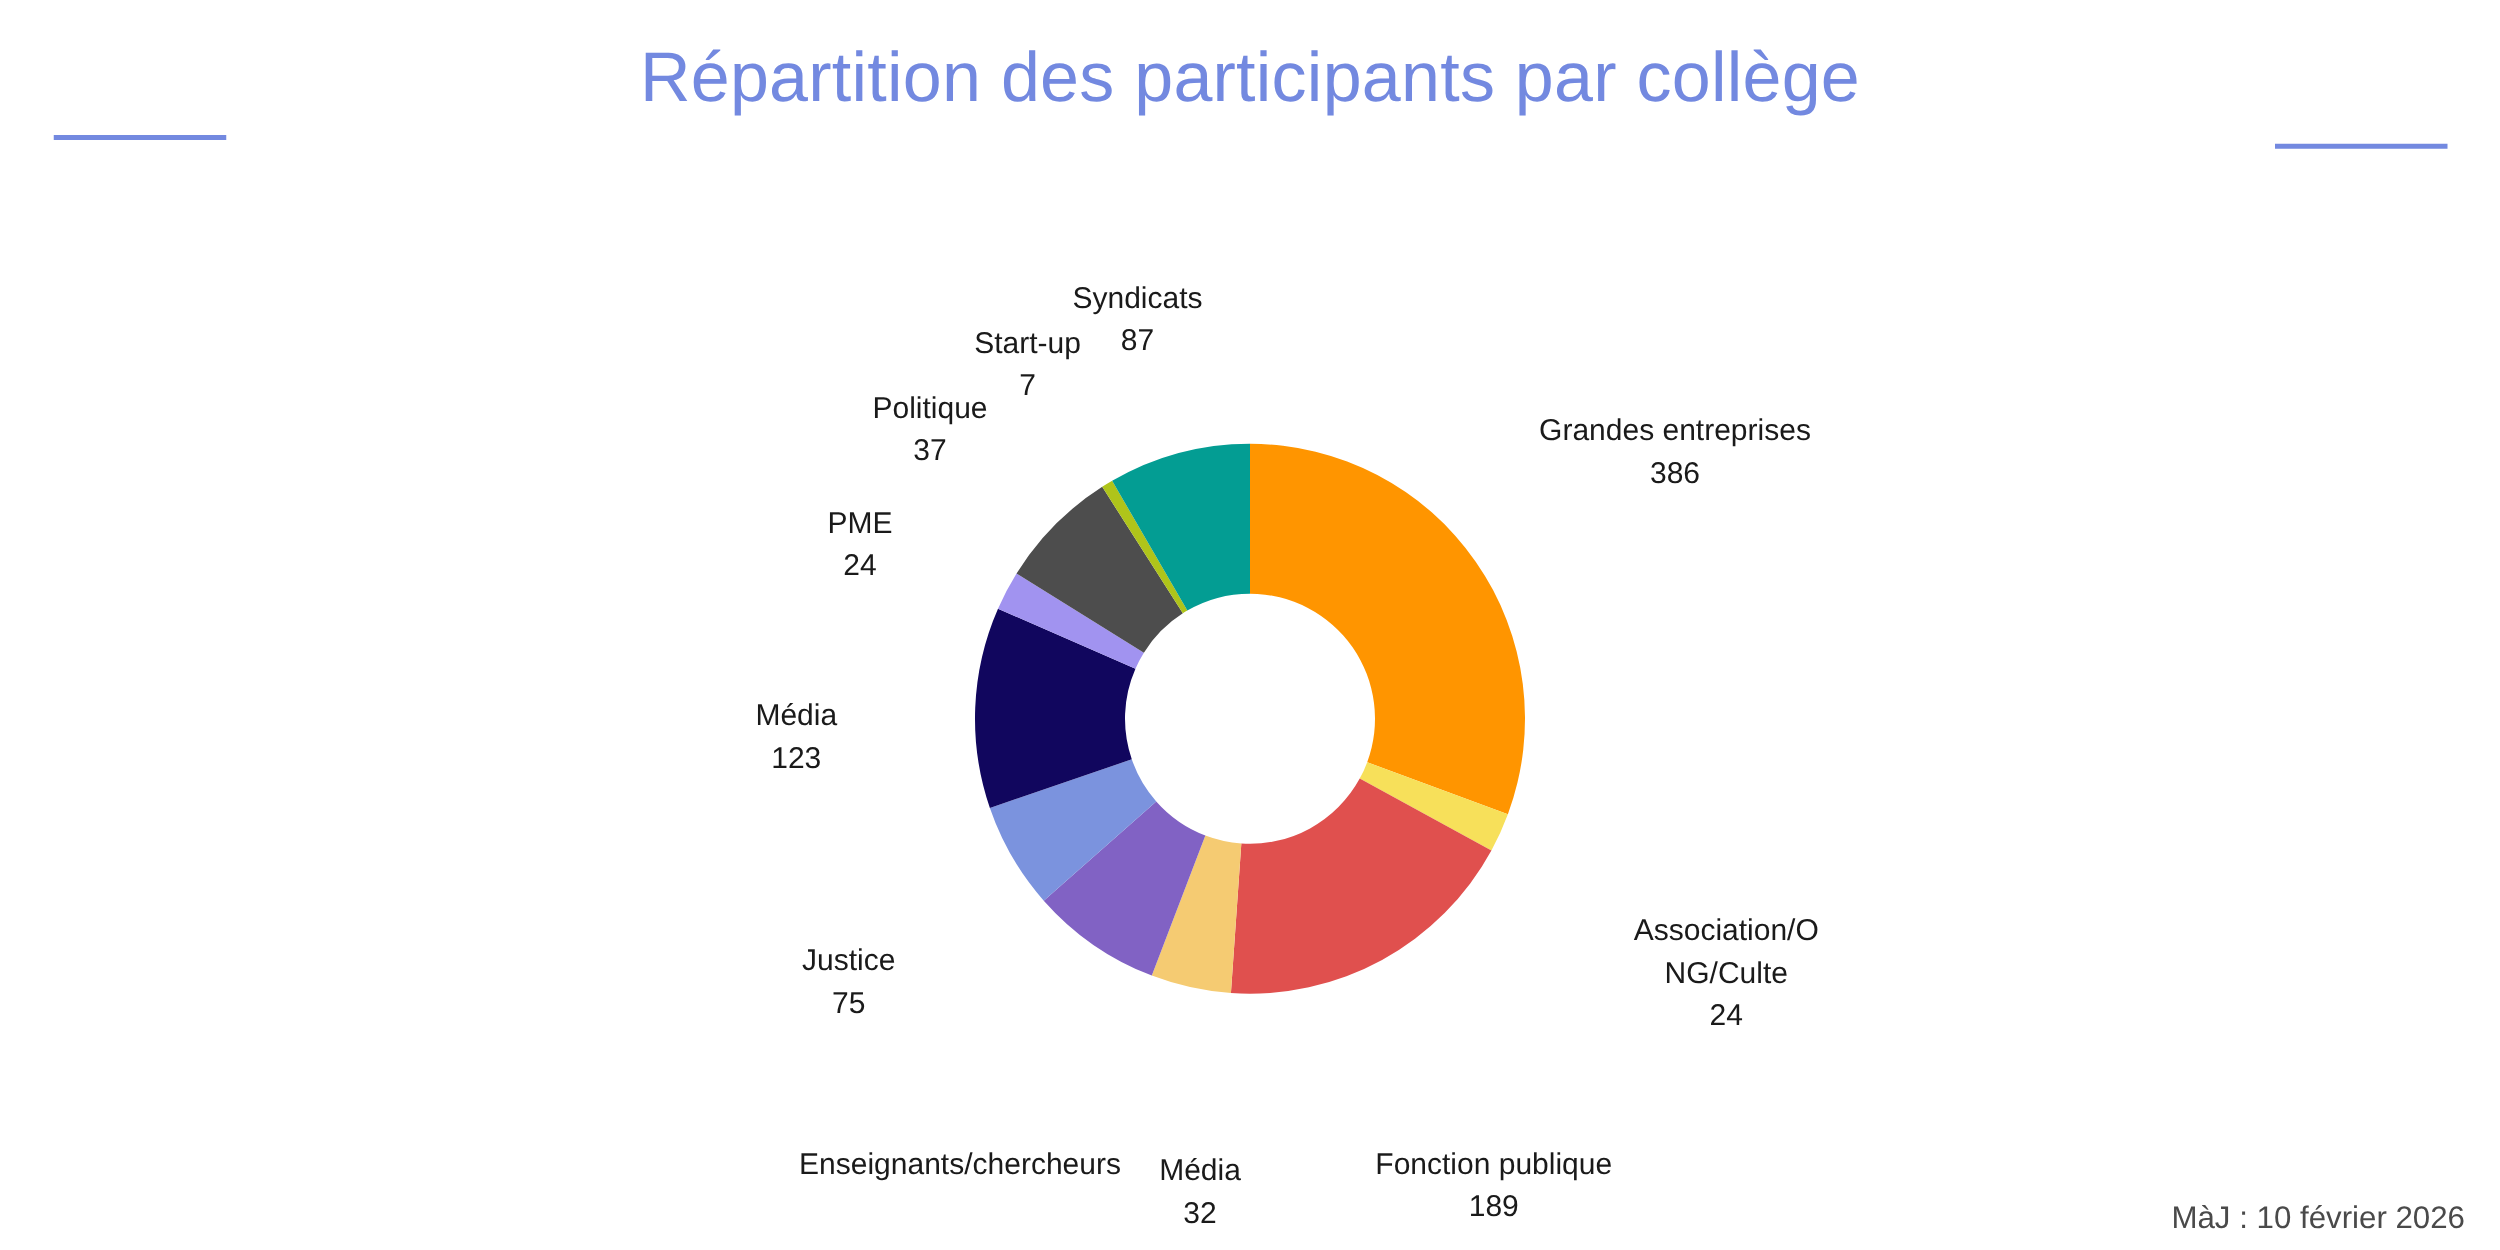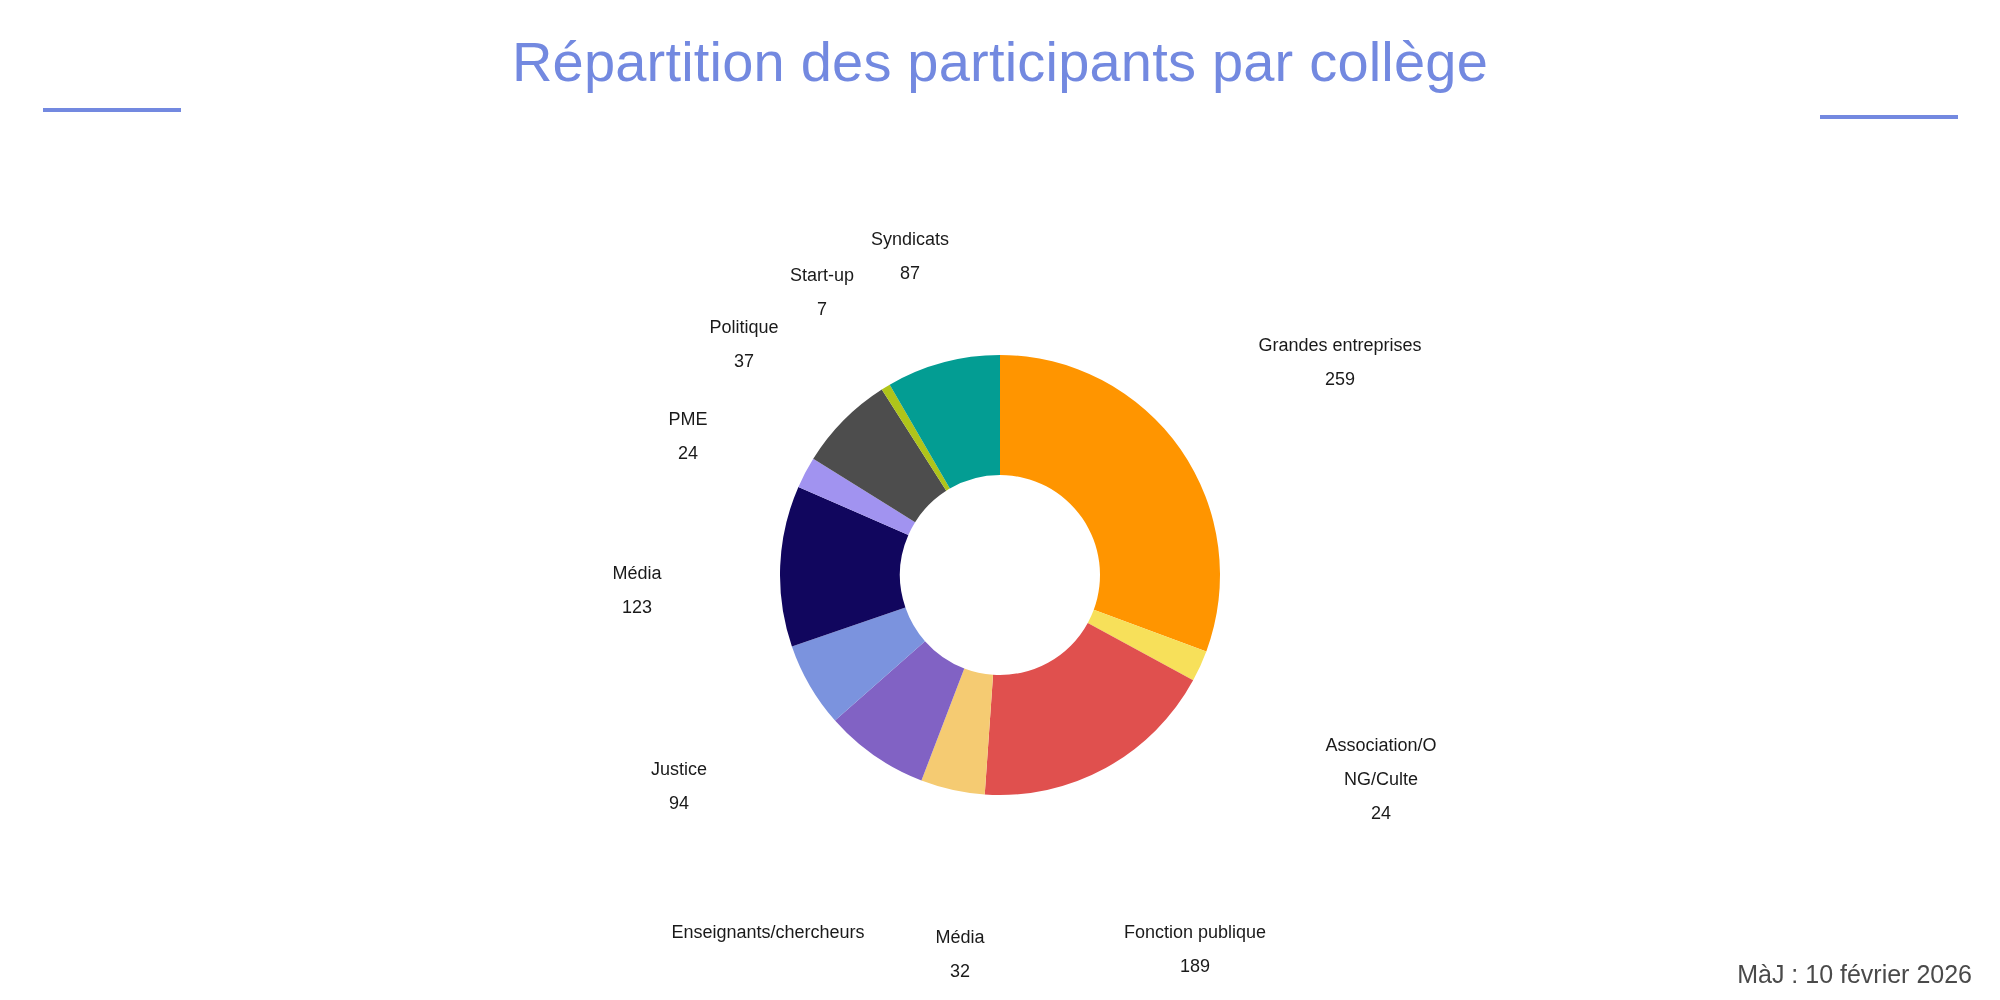--- a/index.html
+++ b/index.html
@@ -56,21 +56,21 @@
   #donut-svg {
     position: absolute;
     left: 0;
     top: 0;
   }
 
   
   .slice-label {
     position: absolute;
     color: #1a1a1a;
-    font-size: 18px;
+    font-size: 24px;
     line-height: 34px;
     text-align: center;
     white-space: pre-line;
     font-family: "Liberation Sans", sans-serif;
   }
   .slice-label .lbl-value { display: block; }
 
   
   .lbl-anchor { transform: translate(-50%, 0); }
 
@@ -105,26 +105,26 @@
         <path d="M 921.4380478385968 780.4945733409752 A 220 220 0 0 1 835.006302865204 720.5234685739424 L 925.0028649387291 641.1470311699738 A 100 100 0 0 0 964.2900217448167 668.4066242458978 Z" fill="#8162C4"></path>
         <path d="M 835.006302865204 720.5234685739424 A 220 220 0 0 1 791.9031934565527 646.3843057430627 L 905.4105424802513 607.4474117013922 A 100 100 0 0 0 925.0028649387291 641.1470311699738 Z" fill="#7B93DE"></path>
         <path d="M 791.9031934565527 646.3843057430627 A 220 220 0 0 1 798.4037437054617 486.9151009081193 L 908.3653380479371 534.9614095036906 A 100 100 0 0 0 905.4105424802513 607.4474117013922 Z" fill="#11065E"></path>
         <path d="M 798.4037437054617 486.9151009081193 A 220 220 0 0 1 813.2303220370088 458.7369904328958 L 915.104691835004 522.1531774694981 A 100 100 0 0 0 908.3653380479371 534.9614095036906 Z" fill="#A193F0"></path>
         <path d="M 813.2303220370088 458.7369904328958 A 220 220 0 0 1 881.7707557533533 389.468747094009 L 946.2594344333424 490.66761231545865 A 100 100 0 0 0 915.104691835004 522.1531774694981 Z" fill="#4D4D4D"></path>
         <path d="M 881.7707557533533 389.468747094009 A 220 220 0 0 1 889.7126355241647 384.64061032621936 L 949.8693797837112 488.4730046937361 A 100 100 0 0 0 946.2594344333424 490.66761231545865 Z" fill="#AFC41A"></path>
         <path d="M 889.7126355241647 384.64061032621936 A 220 220 0 0 1 999.9999999999998 355 L 999.9999999999999 475 A 100 100 0 0 0 949.8693797837112 488.4730046937361 Z" fill="#039D93"></path>
       </g>
   </svg>
   <div id="slice-labels">
-      <div class="slice-label lbl-anchor" style="left: 1340px; top: 328px;"><span class="lbl-value">Grandes entreprises</span><span class="lbl-value">259</span></div>
+      <div class="slice-label lbl-anchor" style="left: 1340px; top: 328px;"><span class="lbl-value">Grandes entreprises</span><span class="lbl-value">386</span></div>
       <div class="slice-label lbl-anchor" style="left: 1381px; top: 728px;"><span class="lbl-value">Association/O</span><span class="lbl-value">NG/Culte</span><span class="lbl-value">24</span></div>
       <div class="slice-label lbl-anchor" style="left: 1195px; top: 915px;"><span class="lbl-value">Fonction publique</span><span class="lbl-value">189</span></div>
       <div class="slice-label lbl-anchor" style="left: 960px; top: 920px;"><span class="lbl-value">Média</span><span class="lbl-value">32</span></div>
       <div class="slice-label lbl-anchor" style="left: 768px; top: 915px;"><span class="lbl-value">Enseignants/chercheurs</span></div>
-      <div class="slice-label lbl-anchor" style="left: 679px; top: 752px;"><span class="lbl-value">Justice</span><span class="lbl-value">94</span></div>
+      <div class="slice-label lbl-anchor" style="left: 679px; top: 752px;"><span class="lbl-value">Justice</span><span class="lbl-value">75</span></div>
       <div class="slice-label lbl-anchor" style="left: 637px; top: 556px;"><span class="lbl-value">Média</span><span class="lbl-value">123</span></div>
       <div class="slice-label lbl-anchor" style="left: 688px; top: 402px;"><span class="lbl-value">PME</span><span class="lbl-value">24</span></div>
       <div class="slice-label lbl-anchor" style="left: 744px; top: 310px;"><span class="lbl-value">Politique</span><span class="lbl-value">37</span></div>
       <div class="slice-label lbl-anchor" style="left: 822px; top: 258px;"><span class="lbl-value">Start-up</span><span class="lbl-value">7</span></div>
       <div class="slice-label lbl-anchor" style="left: 910px; top: 222px;"><span class="lbl-value">Syndicats</span><span class="lbl-value">87</span></div>
     </div>
 </div>
 
 <div id="footer-note">MàJ : 10 février 2026</div>
 

